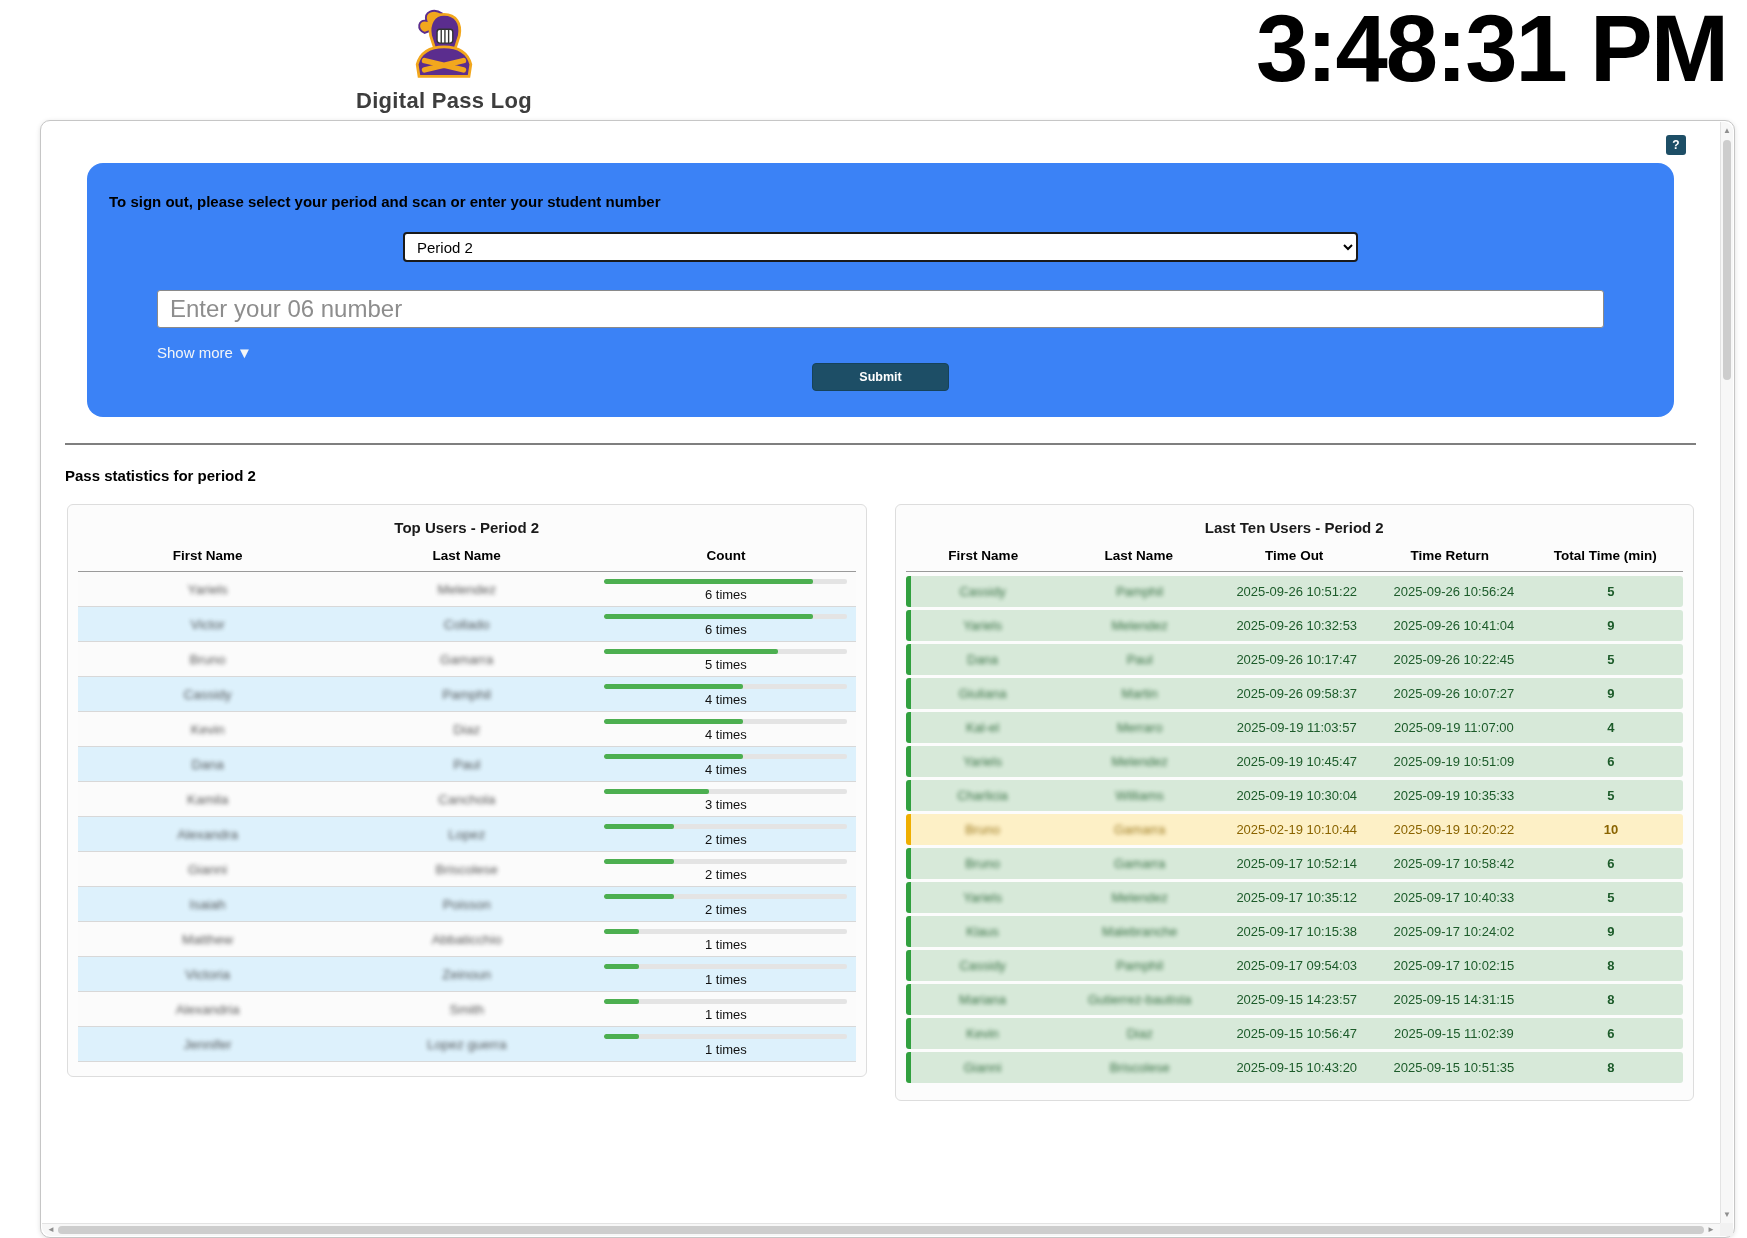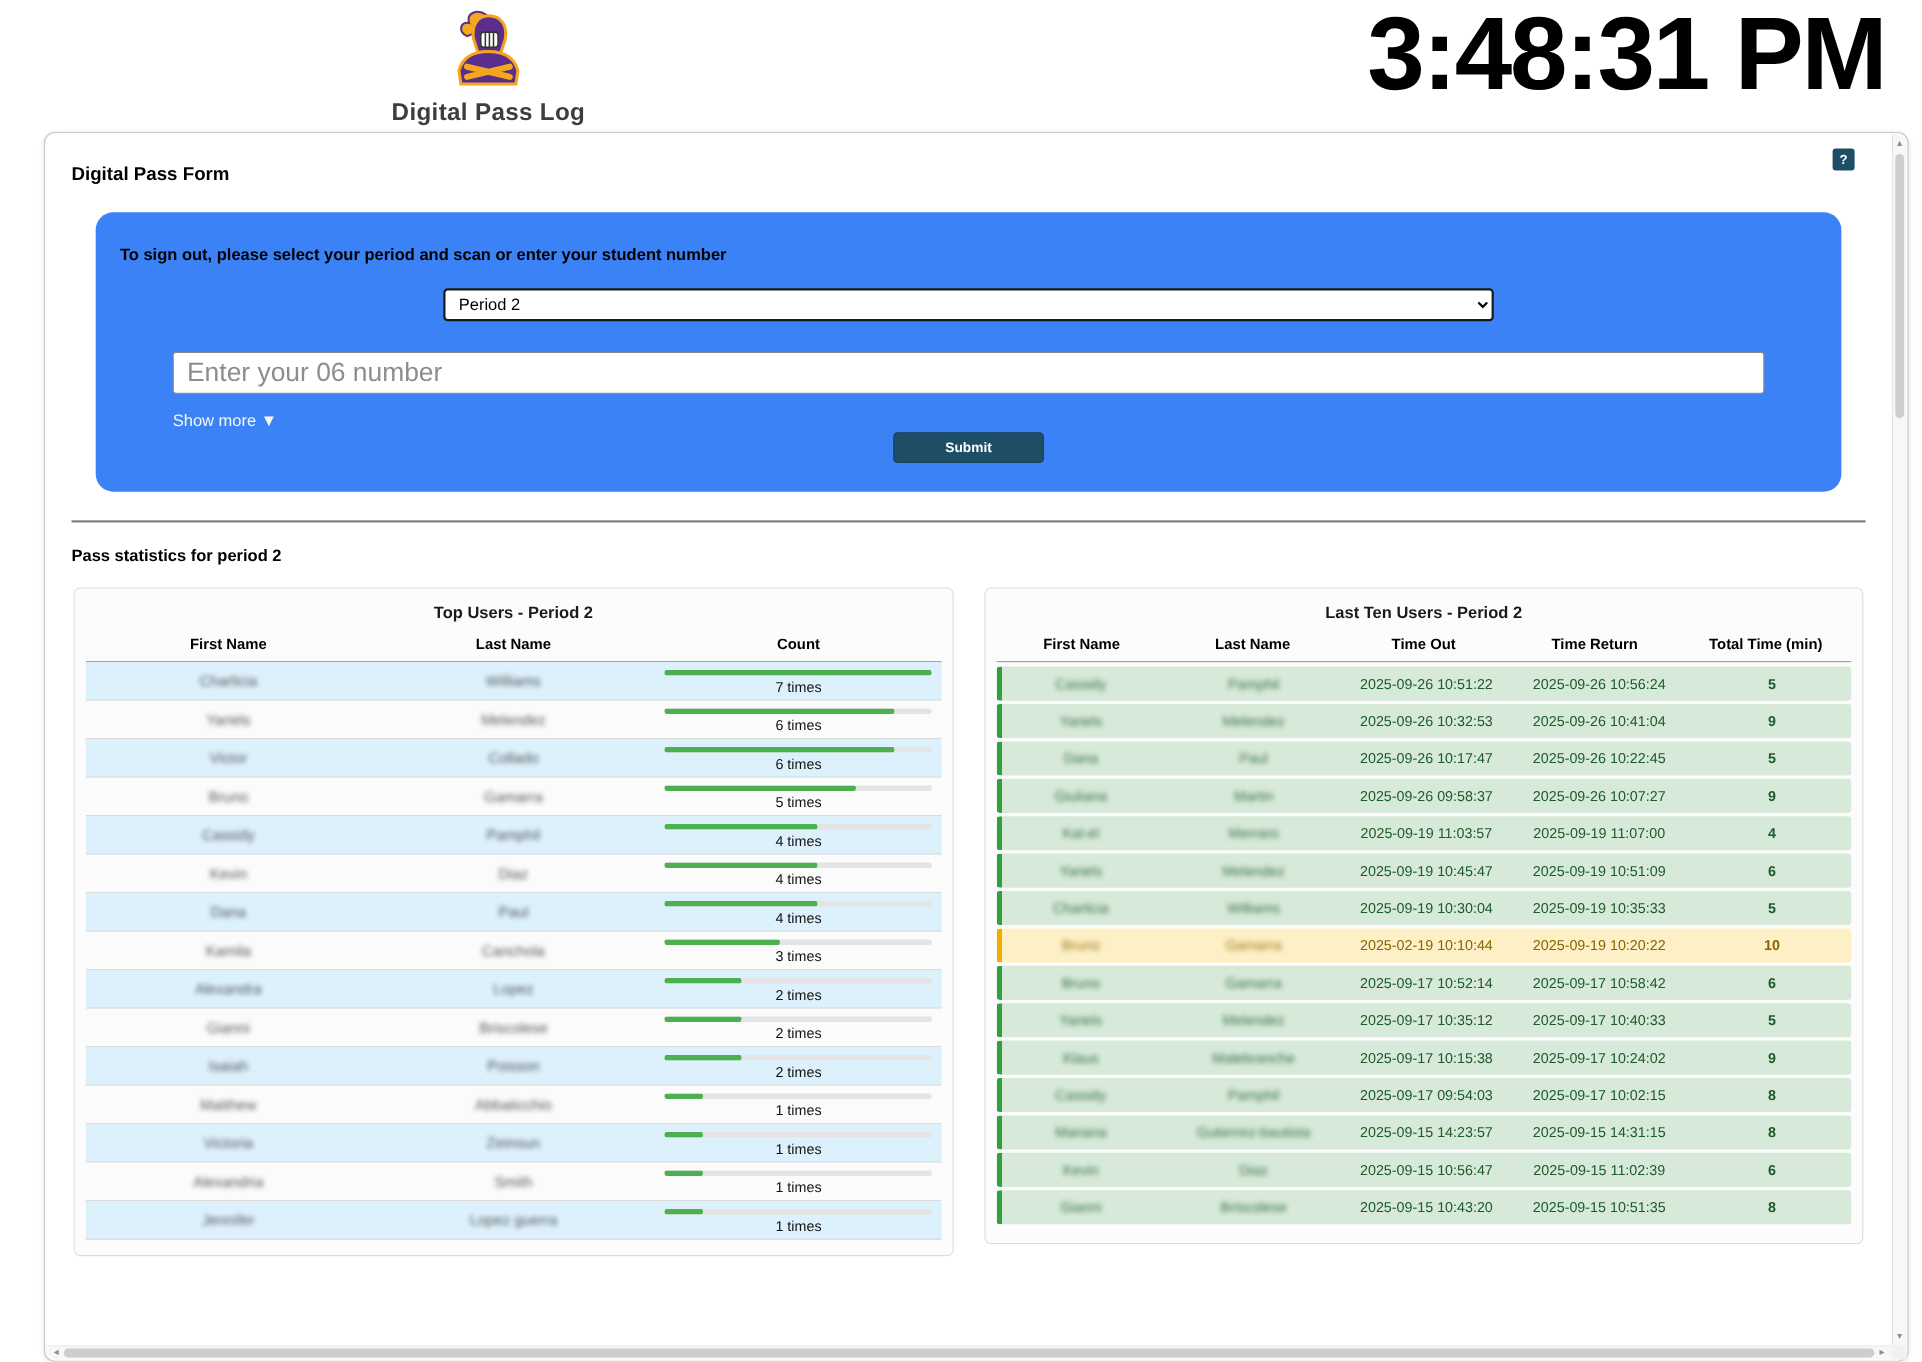--- a/index.html
+++ b/index.html
@@ -2,21 +2,21 @@
 <html><head>
 <meta charset="utf-8">
 <style>
   * { box-sizing: border-box; margin: 0; padding: 0; }
   html,body { width: 1747px; height: 1238px; overflow: hidden; background: #fff;
     font-family: "Liberation Sans", sans-serif; color: #111; position: relative; }
 
   
   .logo-block { position: absolute; left: 332px; top: 6px; width: 224px; text-align: center; }
   .logo-title { font-size: 22px; font-weight: bold; color: #3d3d3d; margin-top: 2px; letter-spacing: .3px; }
-  .clock { position: absolute; top: 2px; right: 33px; font-size: 94px; font-weight: bold;
+  .clock { position: absolute; top: 2px; right: 20px; font-size: 94px; font-weight: bold;
     letter-spacing: -2px; line-height: 1.0; color: #000; }
 
   
   .main-card { position: absolute; left: 40px; top: 120px; width: 1695px; height: 1118px;
     background: #fff; border: 1px solid #c6c6c6; border-radius: 10px;
     box-shadow: 0 1px 5px rgba(0,0,0,.12); }
   .card-content { position: absolute; top: 0; left: 0; right: 14px; bottom: 14px;
     overflow: hidden; padding: 18px 24px 0 24px; }
 
   .help-btn { position: absolute; top: 14px; right: 34px; width: 20px; height: 20px;
@@ -110,21 +110,20 @@
   <div class="logo-title">Digital Pass Log</div>
 </div>
 
 <div class="clock">3:48:31 PM</div>
 
 <div class="main-card">
   <div class="card-content">
 
     <button class="help-btn">?</button>
 
-    <div class="form-title">Digital Pass Form</div>
 
     <div class="form-panel">
       <div class="instruction">To sign out, please select your period and scan or enter your student number</div>
       <select class="period-select"><option>Period 2</option></select>
       <input class="student-input" type="text" placeholder="Enter your 06 number" style="">
       <div class="show-more">Show more ▼</div>
       <div class="submit-row">
         <button class="submit-btn">Submit</button>
       </div>
     </div>
@@ -136,30 +135,20 @@
     <div class="stats-row">
 
       <div class="stat-card">
         <div class="stat-title">Top Users - Period 2</div>
         <div class="thead3">
             <div class="hcell">First Name</div>
             <div class="hcell">Last Name</div>
             <div class="hcell">Count</div>
           </div>
         <div>
-            <div class="tu-row blue">
-              <div class="cell redacted">Charlicia</div>
-              <div class="cell redacted">Williams</div>
-              <div class="cell count-cell">
-                <div class="bar-track">
-                  <div class="bar-fill" style="width: 100%;"></div>
-                </div>
-                <div class="count-label">7 times</div>
-              </div>
-            </div>
             <div class="tu-row">
               <div class="cell redacted">Yariels</div>
               <div class="cell redacted">Melendez</div>
               <div class="cell count-cell">
                 <div class="bar-track">
                   <div class="bar-fill" style="width: 85.7143%;"></div>
                 </div>
                 <div class="count-label">6 times</div>
               </div>
             </div>

